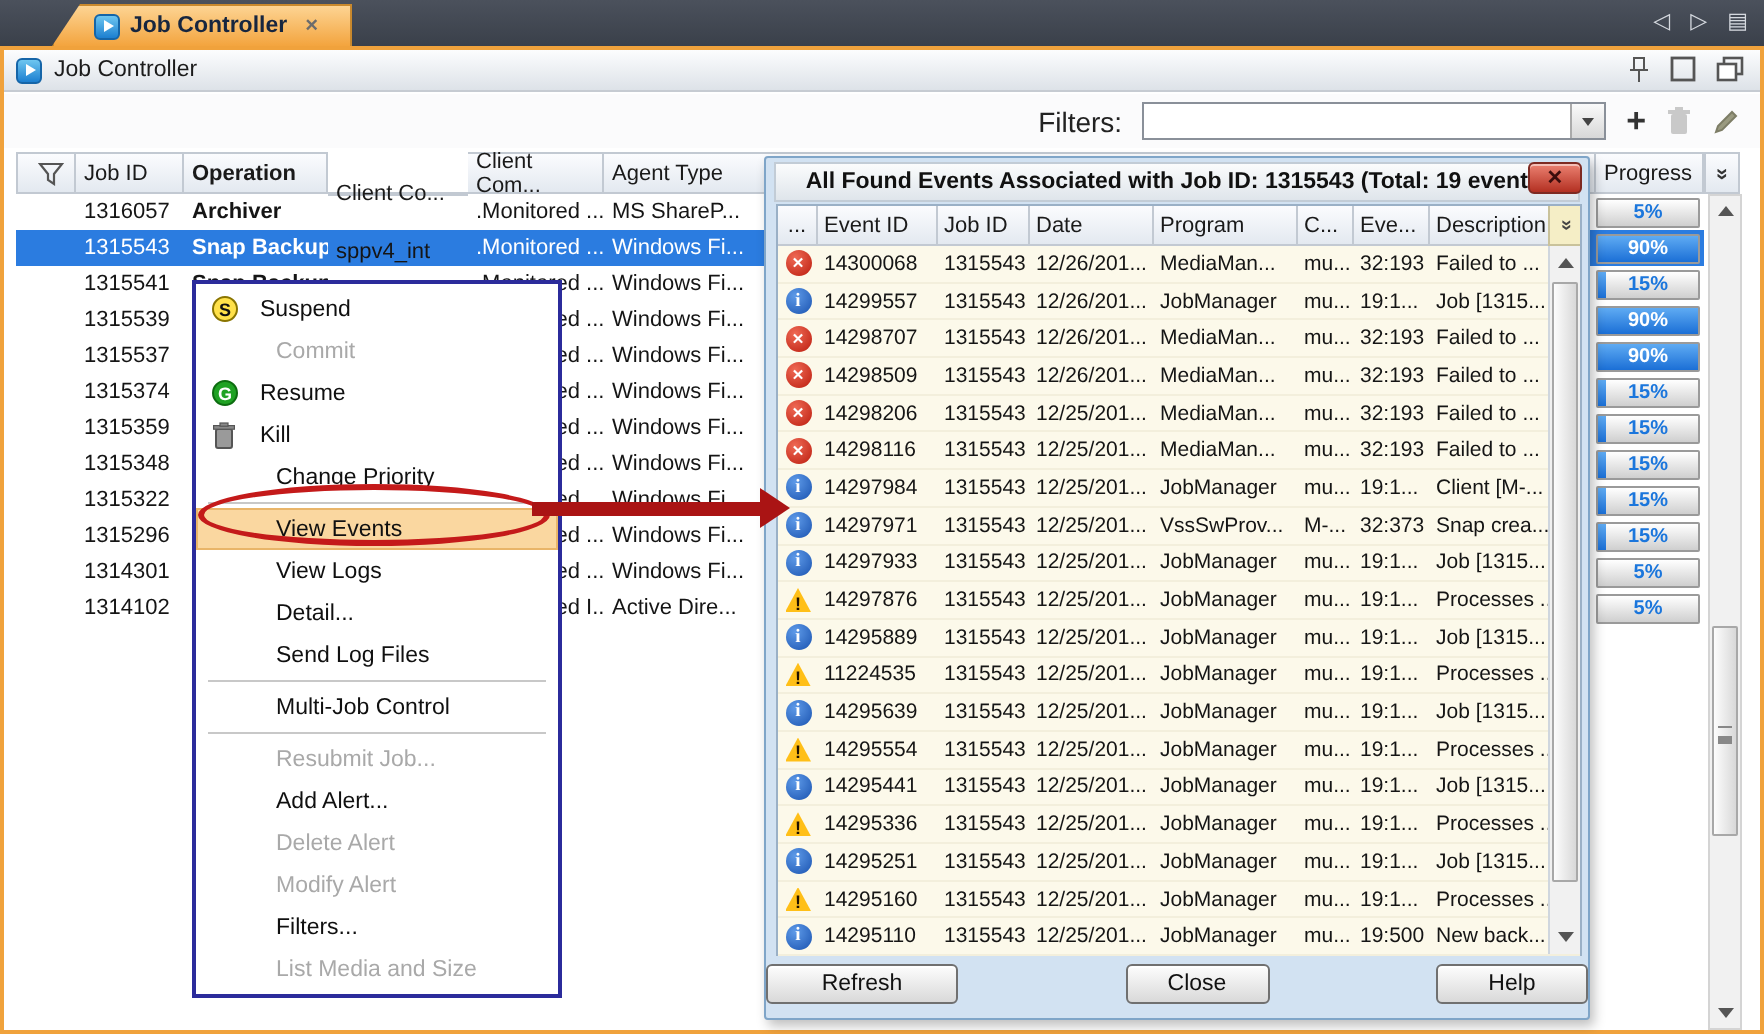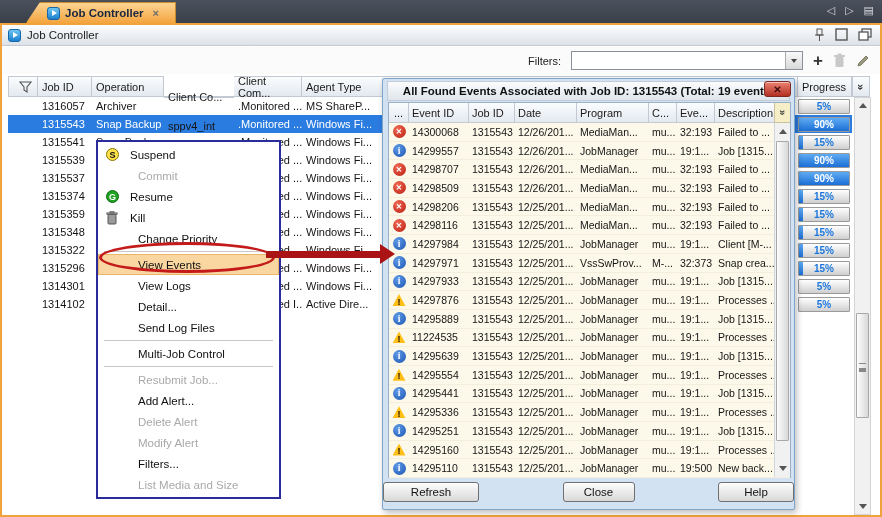--- a/index.html
+++ b/index.html
@@ -28,38 +28,38 @@
   .pane-header { position:absolute; left:0; top:0; width:878px; height:21px;
     background:linear-gradient(#fcfdfe,#dde2e8); border-bottom:1px solid #c6cbd2;
     display:flex; align-items:center; gap:6px; padding-left:6px; }
   .pane-title { font-size:11.5px; color:#1c1c1c; }
   .pane-icons { position:absolute; right:8px; top:3px; display:flex; gap:10px; }
   .pane-icons svg { display:block; }
 
   
   .toolbar { position:absolute; left:0; top:22px; width:878px; height:27px; background:#fbfbfc;
     display:flex; align-items:center; justify-content:flex-end; gap:10px; padding-right:10px; }
-  .filters-label { font-size:11px; color:#222; }
+  .filters-label { font-size:14px; color:#222; }
   .combo { width:232px; height:19px; background:#fff; border:1px solid #8a9099; display:flex; }
   .combo .cfield { flex:1; }
   .combo .cbtn { width:17px; background:linear-gradient(#fafafa,#d8d8d8); border-left:1px solid #aaa;
     display:flex; align-items:center; justify-content:center; }
   .combo .cbtn::after { content:""; border-top:4px solid #444; border-left:3.5px solid transparent; border-right:3.5px solid transparent; }
   .tb-plus { font-size:17px; color:#333; font-weight:bold; line-height:14px; }
 
   
   .jrow, .jhead { display:flex; width:844px; }
   .jhead { position:absolute; left:6px; top:51px; height:21px; }
   .jbody { position:absolute; left:6px; top:72px; }
   .hc { background:linear-gradient(#fbfcfe,#e3e9f0); border:1px solid #c2c9d2; border-left:none;
     font-size:11px; color:#1a1a1a; display:flex; align-items:center; padding-left:4px; }
   .hc:first-child { border-left:1px solid #c2c9d2; display:flex; align-items:center; justify-content:center; }
   .jc { font-size:11px; color:#151515; display:flex; align-items:center; padding-left:4px;
     height:18px; overflow:hidden; white-space:nowrap; }
-  .c0 { width:30px; } .c1 { width:54px; } .c2 { width:72px; } .c3 { width:70px;margin-top:20px; }
+  .c0 { width:30px; } .c1 { width:54px; } .c2 { width:72px;font-weight:bold; } .c3 { width:70px;margin-top:20px; }
   .c4 { width:68px; } .c5 { width:496px; } .c6 { width:54px; }
   .jrow { height:18px; }
   .jrow.selected { background:#2b7ce0; }
   .jrow.selected .jc { color:#fff; }
   .pcell { padding:1px 2px 1px 0 !important; }
   .pbar { position:relative; width:100%; height:15px; border:1px solid #9a9a9a;
     background:linear-gradient(#ffffff,#cfcfcf); border-radius:1px; overflow:hidden; }
   .pfill { position:absolute; left:0; top:0; bottom:0; width:0; background:linear-gradient(#5fabf3,#1b6fd6); }
   .p90 .pfill { width:100%; } .p15 .pfill { width:4px; } .p5 .pfill { width:0; }
   .plabel { position:absolute; inset:0; display:flex; align-items:center; justify-content:center;

